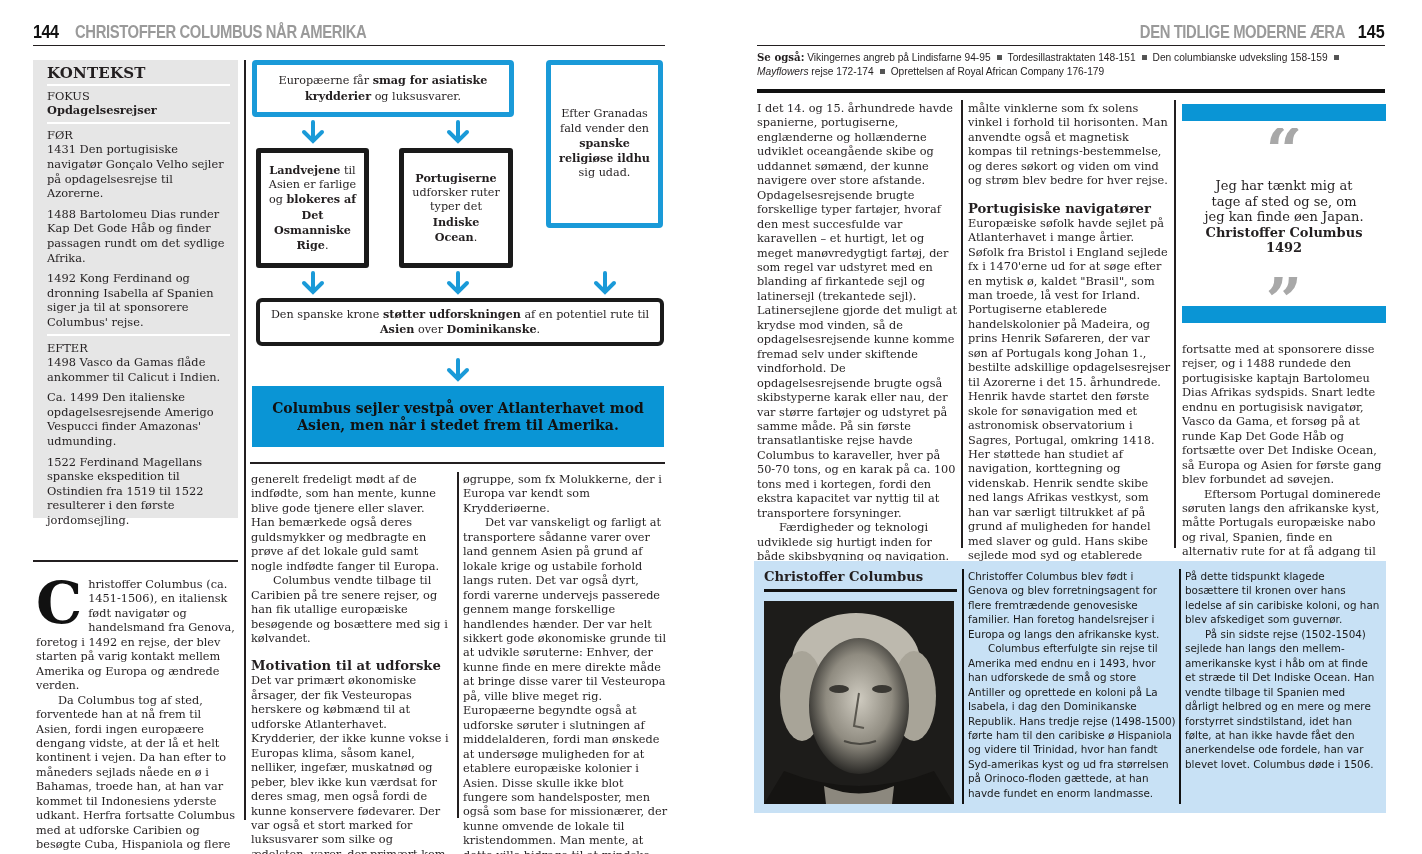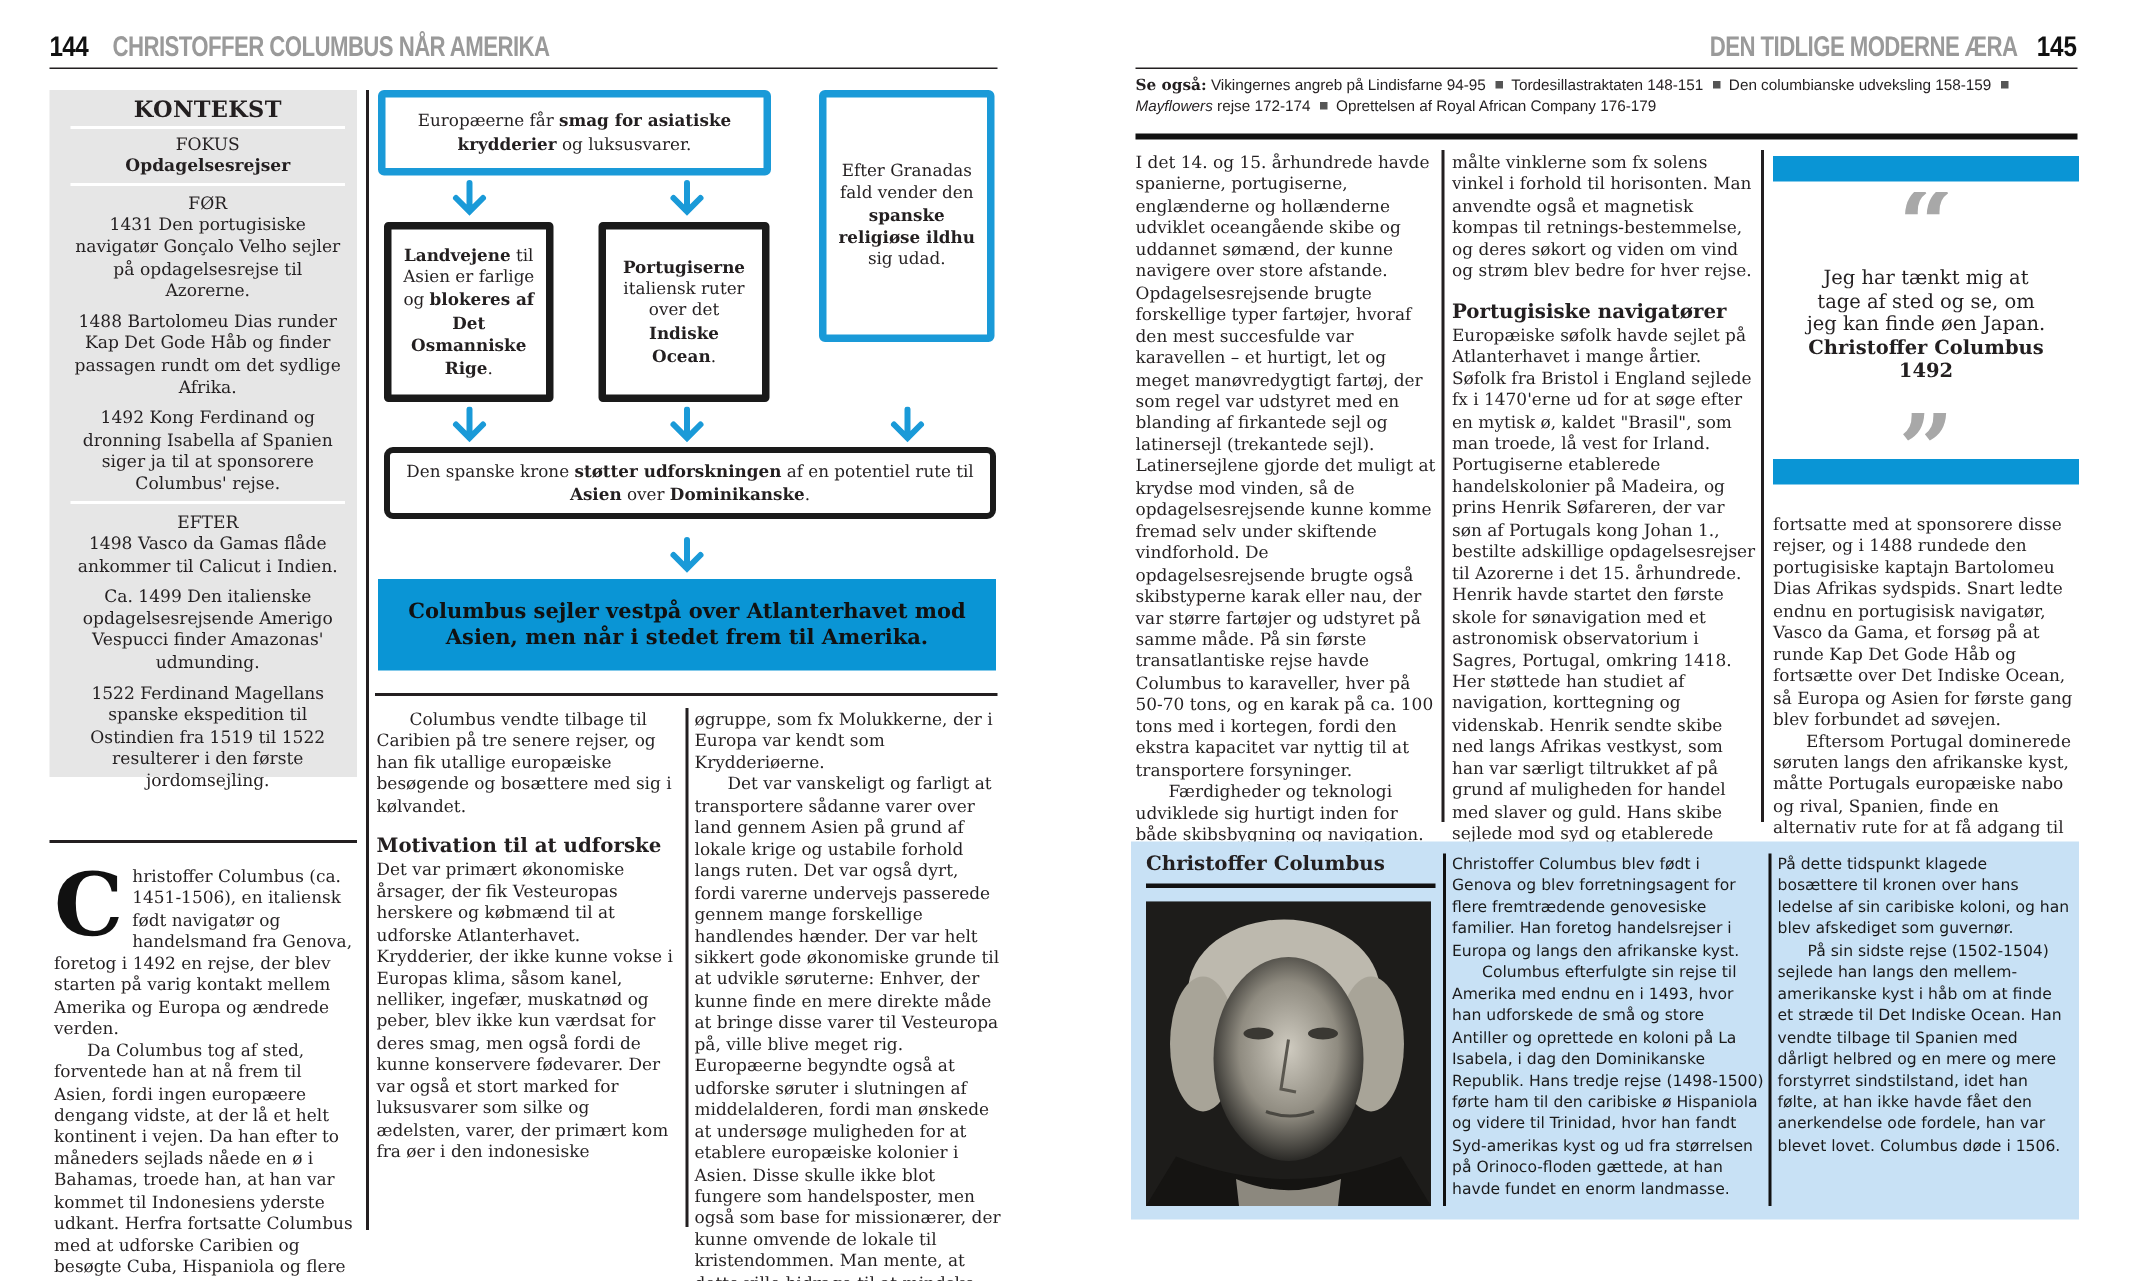--- a/index.html
+++ b/index.html
@@ -10,21 +10,21 @@
 
   
   .rh-left { left: 33px; top: 18px; height: 28px; width: 632px; border-bottom: 1.5px solid #231f20; }
   .rh-left .num { position: absolute; left: 0; top: 3px; font-family: "Liberation Sans", sans-serif; font-weight: bold; font-size: 19px; color: #111; letter-spacing: -0.5px; transform: scaleX(0.85); transform-origin: left; }
   .rh-left .title { position: absolute; left: 42px; top: 3px; font-family: "Liberation Sans", sans-serif; font-weight: bold; font-size: 19px; color: #9a9a9a; letter-spacing: -0.5px; transform: scaleX(0.78); transform-origin: left; white-space: nowrap; }
   .rh-right { left: 757px; top: 18px; height: 28px; width: 628px; border-bottom: 1.5px solid #231f20; }
   .rh-right .title { position: absolute; right: 40px; top: 3px; font-family: "Liberation Sans", sans-serif; font-weight: bold; font-size: 19px; color: #9a9a9a; letter-spacing: -0.5px; transform: scaleX(0.78); transform-origin: right; white-space: nowrap; }
   .rh-right .num { position: absolute; right: 0; top: 3px; font-family: "Liberation Sans", sans-serif; font-weight: bold; font-size: 19px; color: #111; transform: scaleX(0.85); transform-origin: right; }
 
   
-  .context { left: 33px; top: 60px; width: 205px; height: 458px; background: #e6e6e6; padding: 6px 8px 0 14px; font-size: 11.4px; line-height: 14.6px; text-align: center; }
+  .context { left: 33px; top: 60px; width: 205px; height: 458px; background: #e6e6e6; padding: 6px 8px 0 14px; font-size: 11.4px; line-height: 14.6px; }
   .context h3 { font-size: 15px; font-weight: bold; letter-spacing: 0.2px; padding-bottom: 3px; border-bottom: 2px solid #fff; margin-bottom: 3px; }
   .context .lbl { font-size: 11.4px; }
   .context .focus { font-weight: bold; padding-bottom: 4px; border-bottom: 2px solid #fff; margin-bottom: 4px; }
   .context .ev { margin-bottom: 6px; }
   .context .ev b { font-weight: normal; }
   .context .sep { border-bottom: 2px solid #fff; margin: -2px 0 5px 0; }
 
   .vrule { width: 2px; background: #231f20; }
 
   
@@ -94,21 +94,21 @@
   <div class="fbox blue" style="left:2px; top:2px; width:262px; height:57px;">
     <div class="txt"><span>Europæerne får </span><b>smag for asiatiske krydderier</b><span> og luksusvarer.</span></div>
   </div>
   <div class="fbox blue" style="left:296px; top:2px; width:117px; height:168px;">
     <div class="txt"><span>Efter Granadas fald vender den </span><b>spanske religiøse ildhu</b><span> sig udad.</span></div>
   </div>
   <div class="fbox black" style="left:6px; top:90px; width:113px; height:120px;">
     <div class="txt"><b>Landvejene</b><span> til Asien er farlige og </span><b>blokeres af Det Osmanniske Rige</b><span>.</span></div>
   </div>
   <div class="fbox black" style="left:149px; top:90px; width:114px; height:120px;">
-    <div class="txt"><b>Portugiserne</b><span> italiensk ruter over det </span><b>Indiske Ocean</b><span>.</span></div>
+    <div class="txt"><b>Portugiserne</b><span> udforsker ruter typer det </span><b>Indiske Ocean</b><span>.</span></div>
   </div>
   <div class="fbox blackthin" style="left:6px; top:240px; width:408px; height:48px;">
     <div class="txt"><span>Den spanske krone </span><b>støtter udforskningen</b><span> af en potentiel rute til </span><b>Asien</b><span> over </span><b>Dominikanske</b><span>.</span></div>
   </div>
   <div class="final">Columbus sejler vestpå over Atlanterhavet mod Asien, men når i stedet frem til Amerika.</div>
 
   <svg class="arrow" style="left:51px; top:62px;" viewBox="0 0 24 24">
       <path d="M12 2 V20 M3 12 L12 21 L21 12" stroke="#1a9ad8" stroke-width="4" fill="none" stroke-linecap="round"></path>
     </svg>
   <svg class="arrow" style="left:196px; top:62px;" viewBox="0 0 24 24">
@@ -131,20 +131,21 @@
 <div class="abs hrule" style="left:250px; top:462px; width:415px;"></div>
 
 <div class="abs hrule" style="left:33px; top:560px; width:205px; height:1.5px;"></div>
 <div class="abs col" style="left:36px; top:578px; width:202px;">
   <span class="dropcap">C</span>
   <p>hristoffer Columbus (ca. 1451-1506), en italiensk født navigatør og handelsmand fra Genova, foretog i 1492 en rejse, der blev starten på varig kontakt mellem Amerika og Europa og ændrede verden.</p>
   <p class="ind">Da Columbus tog af sted, forventede han at nå frem til Asien, fordi ingen europæere dengang vidste, at der lå et helt kontinent i vejen. Da han efter to måneders sejlads nåede en ø i Bahamas, troede han, at han var kommet til Indonesiens yderste udkant. Herfra fortsatte Columbus med at udforske Caribien og besøgte Cuba, Hispaniola og flere af de mindre øer. Han blev</p>
 </div>
 
 <div class="abs col" style="left:251px; top:473px; width:200px;">
+  <p>generelt fredeligt mødt af de indfødte, som han mente, kunne blive gode tjenere eller slaver. Han bemærkede også deres guldsmykker og medbragte en prøve af det lokale guld samt nogle indfødte fanger til Europa.</p>
   <p class="ind">Columbus vendte tilbage til Caribien på tre senere rejser, og han fik utallige europæiske besøgende og bosættere med sig i kølvandet.</p>
   <h4>Motivation til at udforske</h4>
   <p>Det var primært økonomiske årsager, der fik Vesteuropas herskere og købmænd til at udforske Atlanterhavet. Krydderier, der ikke kunne vokse i Europas klima, såsom kanel, nelliker, ingefær, muskatnød og peber, blev ikke kun værdsat for deres smag, men også fordi de kunne konservere fødevarer. Der var også et stort marked for luksusvarer som silke og ædelsten, varer, der primært kom fra øer i den indonesiske</p>
 </div>
 
 <div class="abs vrule" style="left:457px; top:472px; width:1.5px; height:346px;"></div>
 
 <div class="abs col" style="left:463px; top:473px; width:205px;">
   <p>øgruppe, som fx Molukkerne, der i Europa var kendt som Krydderiøerne.</p>
   <p class="ind">Det var vanskeligt og farligt at transportere sådanne varer over land gennem Asien på grund af lokale krige og ustabile forhold langs ruten. Det var også dyrt, fordi varerne undervejs passerede gennem mange forskellige handlendes hænder. Der var helt sikkert gode økonomiske grunde til at udvikle søruterne: Enhver, der kunne finde en mere direkte måde at bringe disse varer til Vesteuropa på, ville blive meget rig. Europæerne begyndte også at udforske søruter i slutningen af middelalderen, fordi man ønskede at undersøge muligheden for at etablere europæiske kolonier i Asien. Disse skulle ikke blot fungere som handelsposter, men også som base for missionærer, der kunne omvende de lokale til kristendommen. Man mente, at dette ville bidrage til at mindske den opfattede trussel fra islam.</p>

